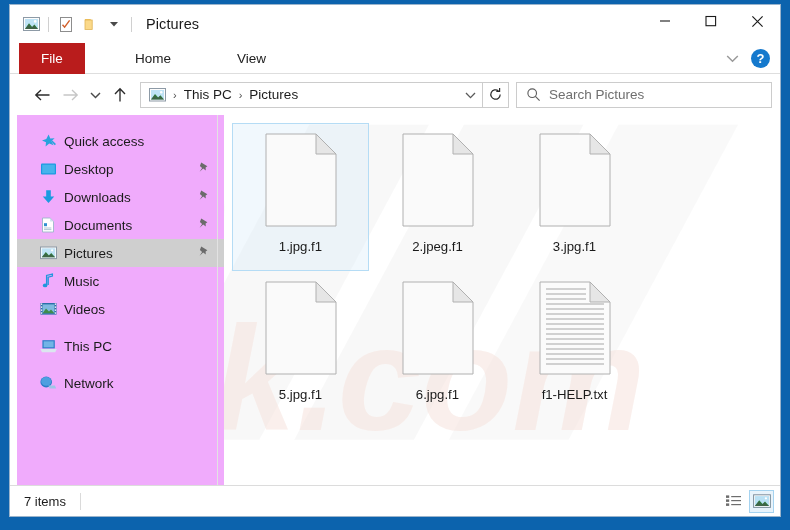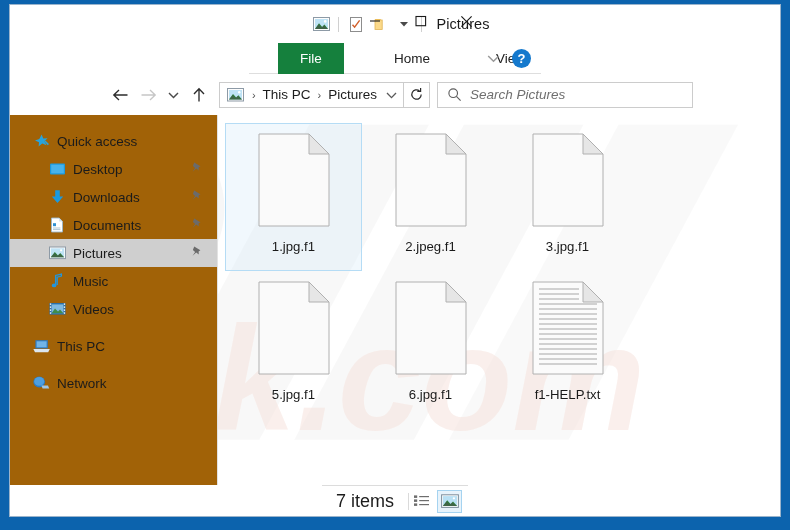--- a/index.html
+++ b/index.html
@@ -15,21 +15,20 @@
     position: absolute; inset: 0;
     background: #0c63ad;
   }
   #window {
     position: absolute;
     left: 9px; top: 4px; right: 9px; bottom: 13px;
     background: #ffffff;
     border: 1px solid #9ab4cc;
     display: flex; flex-direction: column;
     overflow: hidden;
-    align-items: center;
   }
 
   
   #titlebar {
     height: 38px; flex: 0 0 38px;
     display: flex; align-items: center;
     background: #ffffff;
     position: relative;
   }
   .qat { display: flex; align-items: center; padding-left: 9px; gap: 0px; }
@@ -57,22 +56,22 @@
     background: #ffffff;
     border-bottom: 1px solid #dedede;
     position: relative;
   }
   .rtab {
     display: flex; align-items: center; justify-content: center;
     font-size: 13.5px; color: #212121;
     padding: 0 16px; height: 31px; margin-left: 34px;
   }
   .rtab.file {
-    background: #15803d; color: #ffffff;
-    min-width: 66px; margin-left: 29px;
+    background: #b91c1c; color: #ffffff;
+    min-width: 66px; margin-left: 9px;
   }
   .ribbon-right {
     position: absolute; right: 6px; top: 0; height: 31px;
     display: flex; align-items: center; gap: 8px;
   }
   .chev-down { width: 22px; height: 22px; display:flex; align-items:center; justify-content:center; }
   .help-btn {
     width: 19px; height: 19px; border-radius: 50%;
     background: #1579cd; color: #fff;
     font-size: 13px; font-weight: bold;
@@ -112,38 +111,39 @@
   .refresh { width: 26px; height: 26px; display:flex; align-items:center; justify-content:center;
              border: 1px solid #cccccc; border-left: none; background:#fff; }
 
   #searchbox {
     flex: 0 0 256px; height: 26px;
     border: 1px solid #cccccc; background: #ffffff;
     display: flex; align-items: center;
     margin-left: 7px;
   }
   .search-icon { width: 32px; display:flex; align-items:center; justify-content:center; }
-  .search-ph { font-size: 13.5px; color: #6f6f6f; font-style: italic; }
+  .search-ph { font-size: 13.5px; color: #6f6f6f; }
 
   
   #body { flex: 1 1 auto; display: flex; min-height: 0; position: relative; }
 
   #sidebar {
     flex: 0 0 207px;
-    background: #a16207;
+    background: #f0abfc;
     padding-top: 12px;
     position: relative;
     z-index: 2;
+    margin-left: 7px;
   }
   .navitem {
     height: 28px; display: flex; align-items: center;
     padding-left: 14px; position: relative;
   }
   .navitem.sel { background: #cfcfcf; }
-  .navitem.ind1 { padding-left: 36px; }
+  .navitem.ind1 { padding-left: 20px; }
   .navitem.ind2 { padding-left: 20px; }
   .nav-ico { width: 22px; display: flex; align-items: center; justify-content: center; flex: 0 0 22px; }
   .nav-label { font-size: 13.5px; color: #1b1b1b; margin-left: 5px; white-space: nowrap; }
   .pin { position: absolute; right: 14px; top: 50%; transform: translateY(-50%); }
 
   #vdivider {
     position: absolute; left: 207px; top: 0; bottom: 0;
     width: 1px; background: #e2e2e2; z-index: 2;
   }
 
@@ -175,21 +175,21 @@
 
   
   #status {
     height: 31px; flex: 0 0 31px;
     border-top: 1px solid #dcdcdc;
     background: #ffffff;
     display: flex; align-items: center;
     padding: 0 6px 0 14px;
     position: relative; z-index: 3;
   }
-  .status-text { font-size: 18px; color: #1c1c1c; }
+  .status-text { font-size: 13px; color: #1c1c1c; }
   .status-sep { width: 1px; height: 17px; background: #dadada; margin-left: 14px; }
   .viewbtns { margin-left: auto; display: flex; align-items: center; gap: 3px; }
   .viewbtn {
     width: 25px; height: 23px;
     display: flex; align-items: center; justify-content: center;
   }
   .viewbtn.active { border: 1px solid #a5d3f0; background: #e8f3fb; }
 
   
   #watermark {

